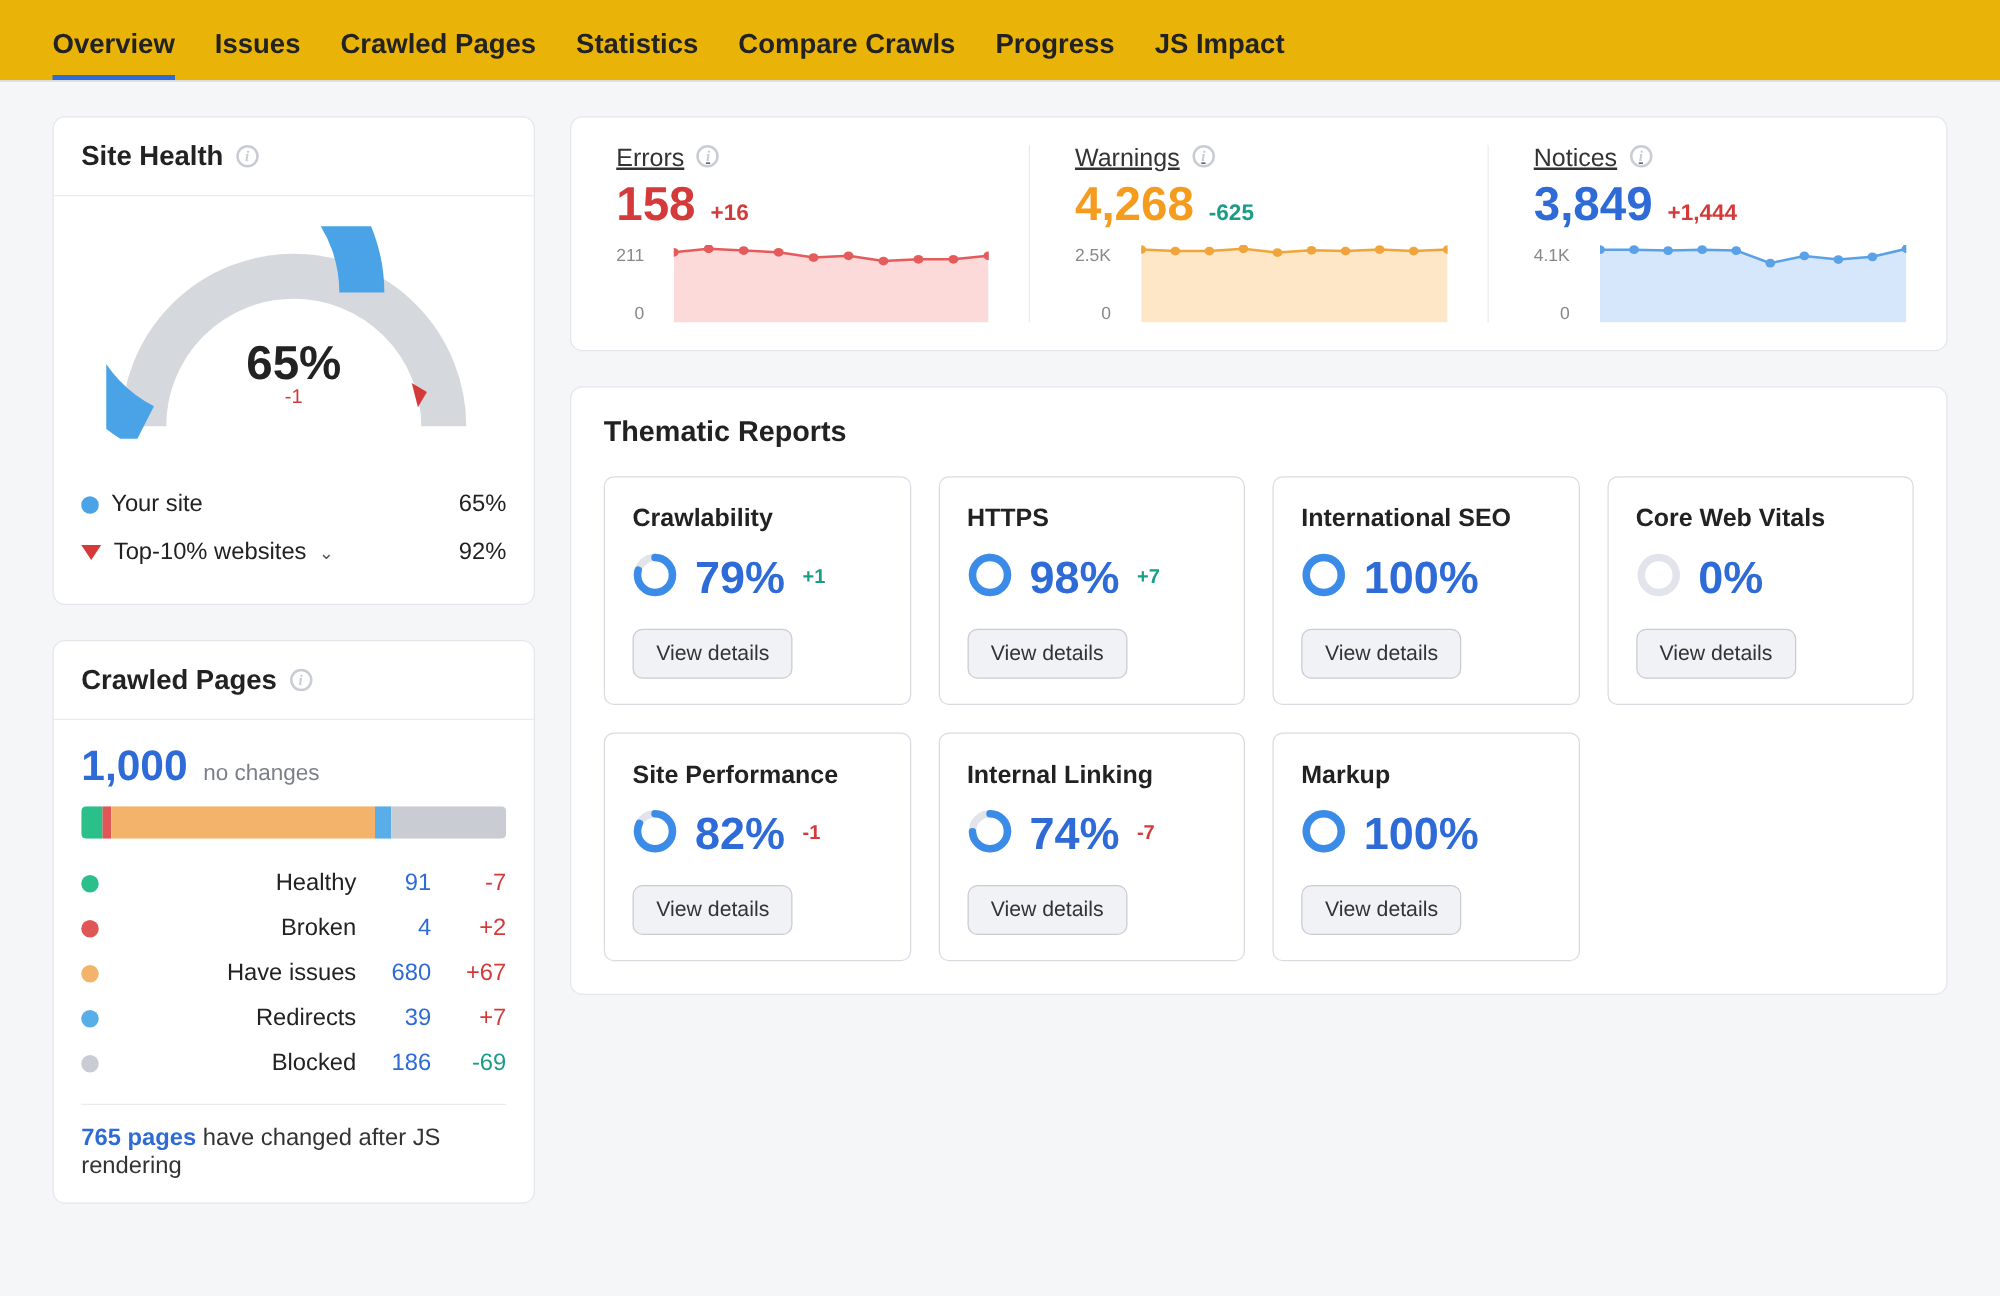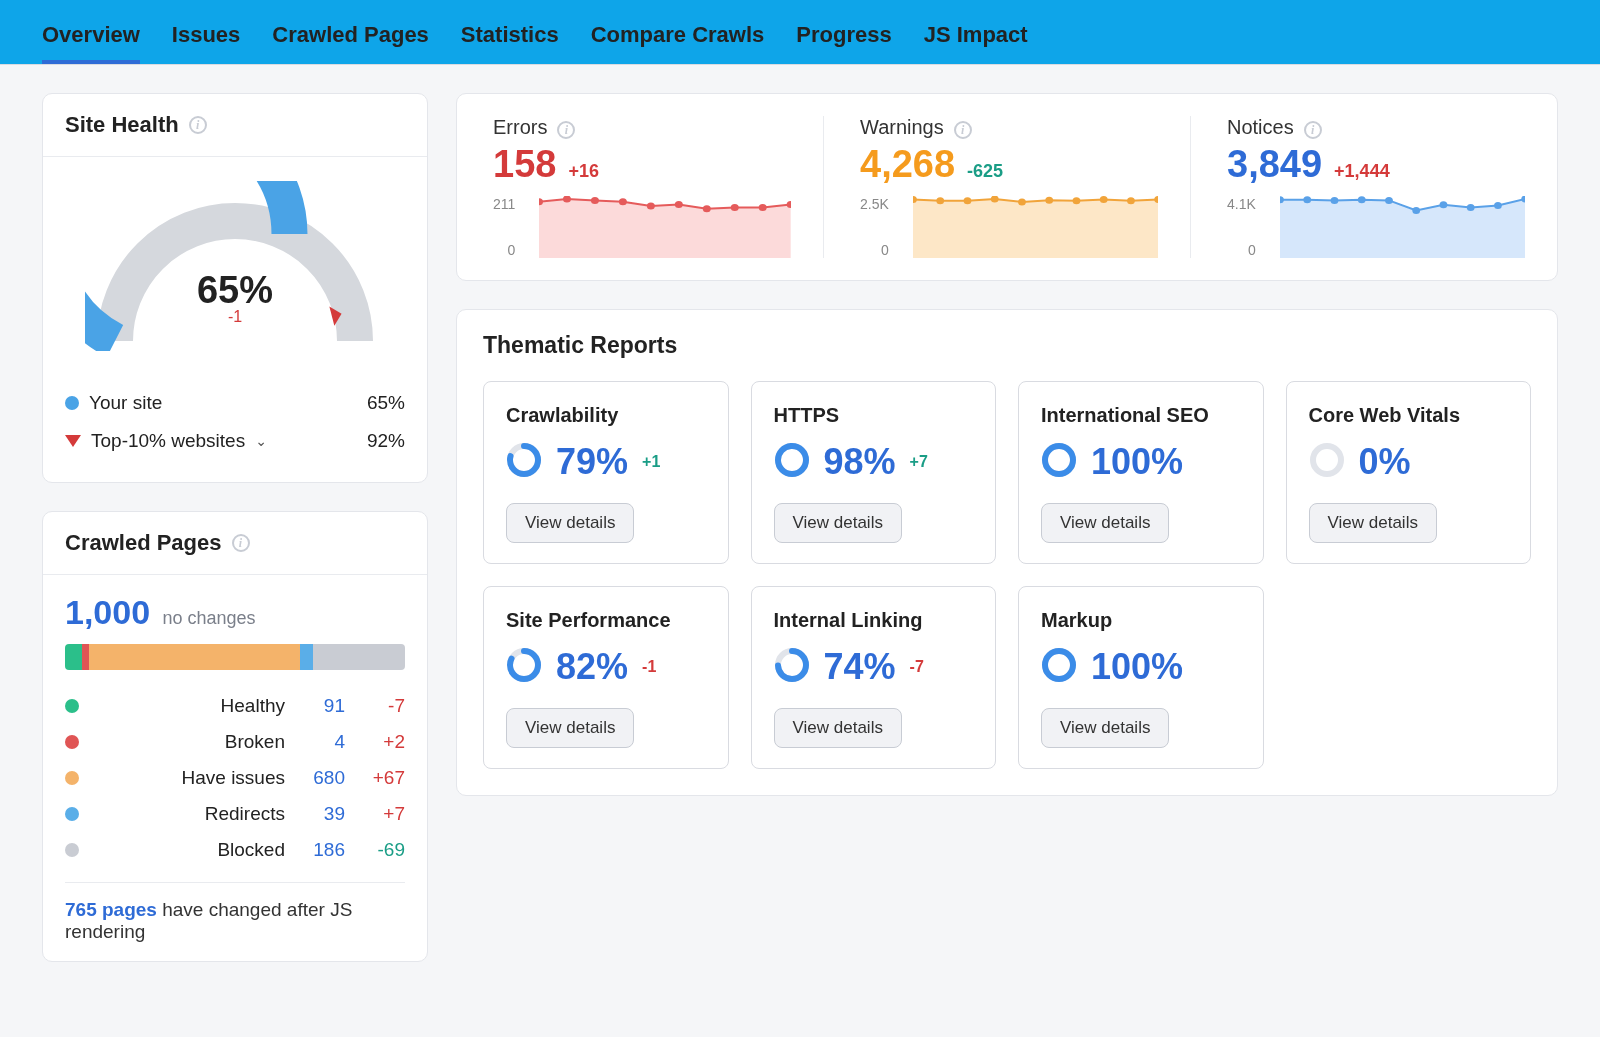--- a/index.html
+++ b/index.html
@@ -1,17 +1,17 @@
 <!DOCTYPE html>
 <html><head>
 <meta charset="utf-8">
 <style>
   * { box-sizing: border-box; margin: 0; padding: 0; }
   body { font-family: -apple-system, BlinkMacSystemFont, "Segoe UI", Helvetica, Arial, sans-serif; background: #f5f6f8; color: #222; width:1600px; }
-  .tabs { display:flex; gap:32px; padding: 10px 42px 0 42px; border-bottom:1px solid #d9dbe1; background:#0ea5e9;}
+  .tabs { display:flex; gap:32px; padding: 10px 42px 0 42px; border-bottom:1px solid #d9dbe1; background:#eab308;}
   .tab { font-size:22px; font-weight:600; color:#222; padding:12px 0; cursor:pointer; border-bottom:4px solid transparent;}
   .tab.active { border-bottom-color:#2e6bd6; }
   .layout { display:flex; gap:28px; padding:28px 42px;}
   .sidebar { width:386px; display:flex; flex-direction:column; gap:28px;}
   .main { flex:1; display:flex; flex-direction:column; gap:28px;}
   .card { background:#fff; border:1px solid #e4e6eb; border-radius:10px; }
   .card-header { padding:18px 22px; border-bottom:1px solid #e9ebef; display:flex; align-items:center; gap:10px;}
   .card-header h2 { font-size:22px; font-weight:700;}
   .info-icon { width:18px;height:18px;border-radius:50%;border:2px solid #c8ccd4;color:#c8ccd4;font-size:12px;display:inline-flex;align-items:center;justify-content:center;font-family:Georgia,serif;font-style:italic;font-weight:700;}
   .gauge-wrap { padding:24px 22px 8px; text-align:center;}
@@ -32,21 +32,21 @@
   .cp-list .r .v1{width:60px;text-align:right;color:#2e6bd6;}
   .cp-list .r .v2{width:60px;text-align:right;}
   .cp-list .r .v2.neg{color:#d43a3a;}
   .cp-list .r .v2.pos{color:#1a9d86;}
   .cp-foot{border-top:1px solid #e9ebef;margin-top:14px;padding-top:16px;font-size:19px;color:#333;}
   .cp-foot .lnk{color:#2e6bd6;font-weight:700;}
   
   .stats-row{display:flex;background:#fff;border:1px solid #e4e6eb;border-radius:10px;padding:22px 0;}
   .stat{flex:1;padding:0 32px 0 36px;border-right:1px solid #e9ebef;}
   .stat:last-child{border-right:none;}
-  .stat-head{display:flex;align-items:flex-end;gap:10px;font-size:20px;color:#333;}
+  .stat-head{display:flex;align-items:flex-start;gap:10px;font-size:20px;color:#333;text-decoration:underline;}
   .stat-val{display:flex;align-items:baseline;gap:12px;margin-top:4px;}
   .stat-val .big{font-size:38px;font-weight:800;}
   .stat-val .delta{font-size:18px;font-weight:600;}
   .spark-row{display:flex;align-items:center;gap:24px;margin-top:10px;}
   .spark-labels{display:flex;flex-direction:column;align-items:flex-end;font-size:14px;color:#888;height:62px;justify-content:space-between;}
   .spark{flex:1;height:62px;position:relative;}
   
   .thematic h2{font-size:23px;font-weight:800;padding:22px 26px 6px;}
   .th-grid{display:grid;grid-template-columns:repeat(4,1fr);gap:22px;padding:16px 26px 26px;}
   .th-card{border:1px solid #d9dbe1;border-radius:8px;padding:22px 22px 20px;}

